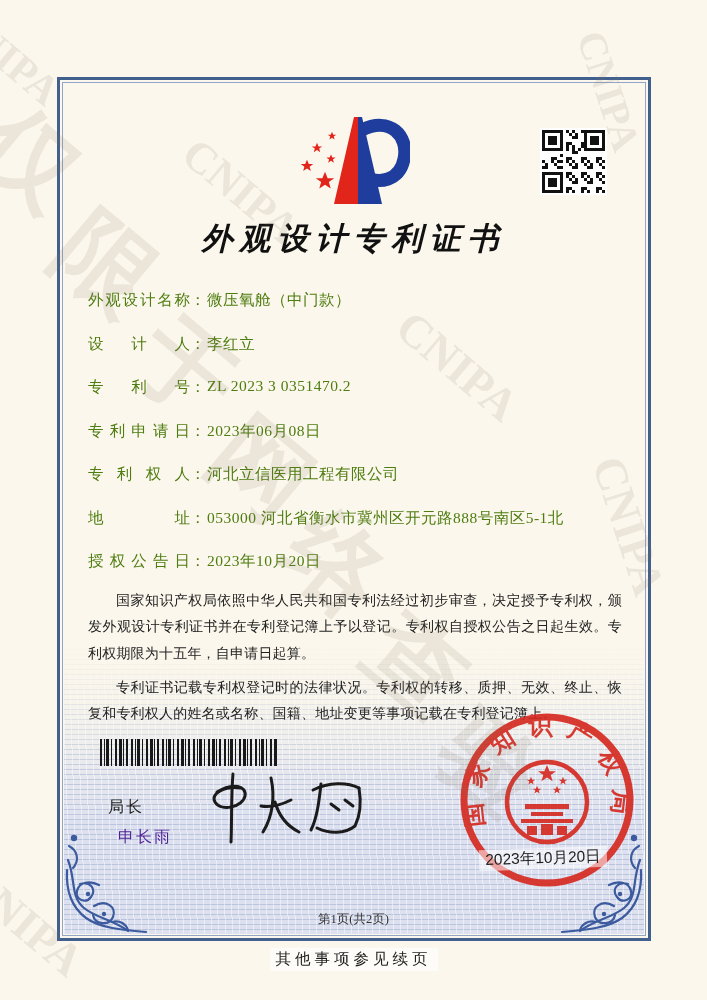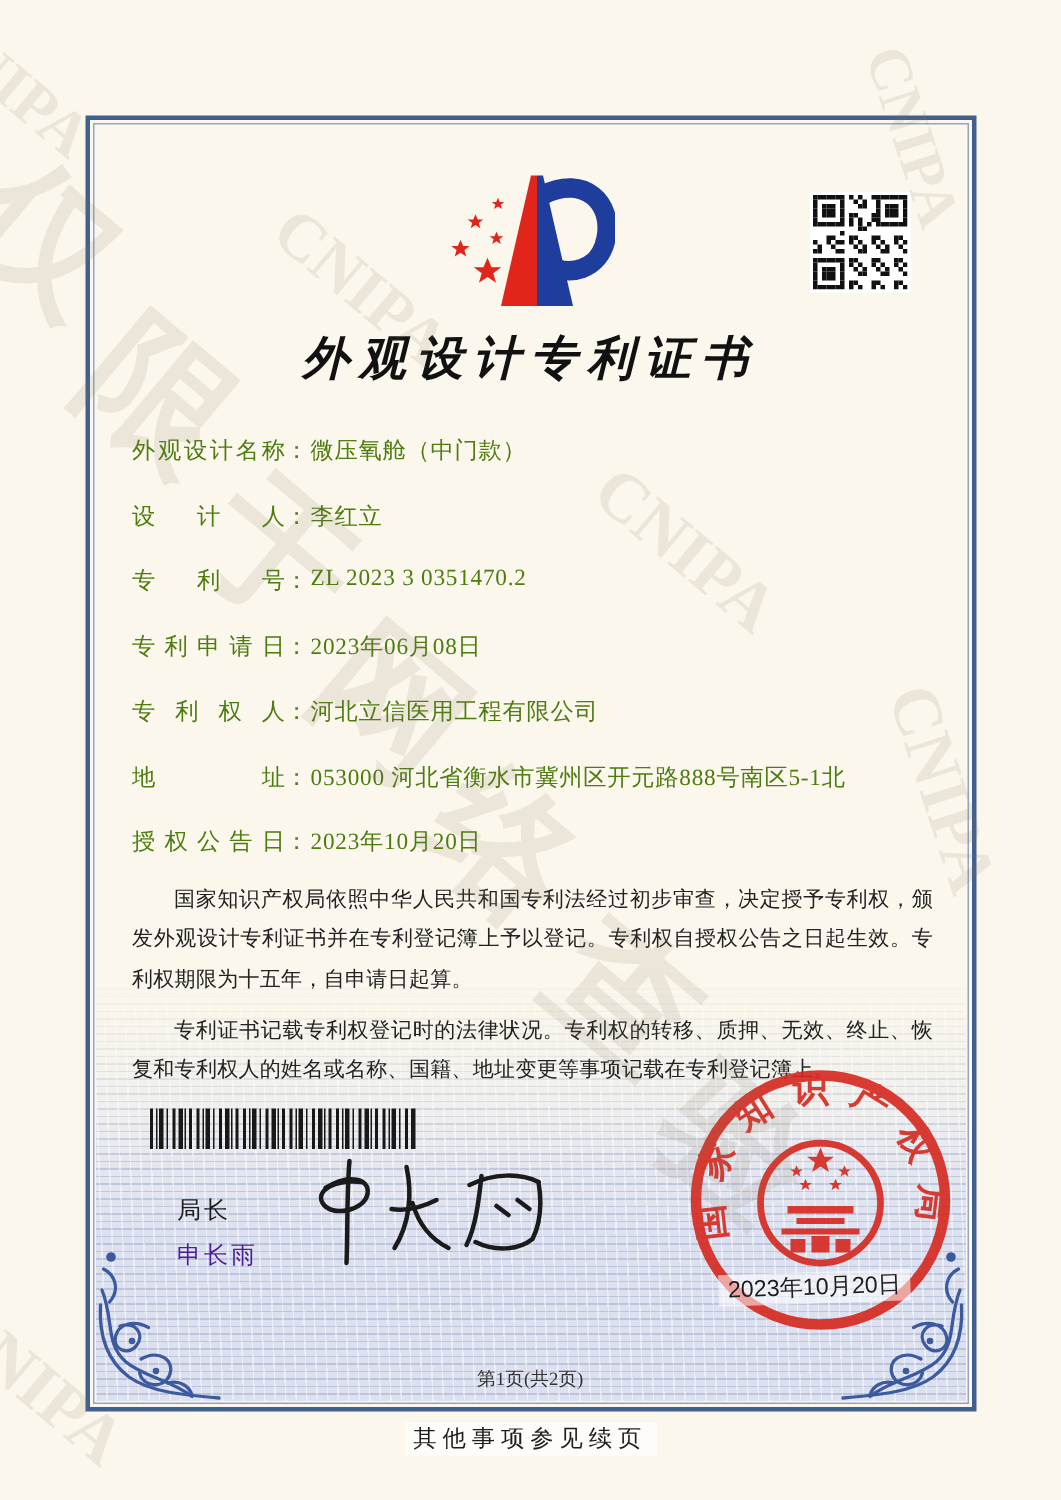--- a/index.html
+++ b/index.html
@@ -42,21 +42,21 @@
   .fvalue{letter-spacing:0.5px;}
   .row-double{display:flex;}
   .pair2{margin-left:32px;}
 
   .paras{position:absolute;left:88px;top:588px;width:534px;color:#222;}
   .paras p{margin:0 0 8px 0;font-size:14px;line-height:1.88;text-indent:2em;text-align:justify;letter-spacing:0.2px;}
 
   .barcode{position:absolute;left:100px;top:739px;height:27px;display:flex;align-items:stretch;}
   .barcode span{display:block;background:#181818;}
 
-  .sig-title{position:absolute;left:118px;top:797px;font-size:16px;color:#1c1c1c;
+  .sig-title{position:absolute;left:108px;top:797px;font-size:16px;color:#1c1c1c;
              font-family:"Liberation Sans","DejaVu Sans",sans-serif;letter-spacing:2px;}
   .sig-name{position:absolute;left:118px;top:827px;font-size:16px;color:#4c1d95;
             font-family:"Liberation Sans","DejaVu Sans",sans-serif;letter-spacing:2px;}
   .autograph{position:absolute;left:205px;top:768px;}
 
   .seal{position:absolute;left:457px;top:710px;width:180px;height:180px;z-index:7;}
   .seal-date{position:absolute;left:479px;top:848px;width:128px;text-align:center;font-size:15.5px;
              color:#1e1e1e;z-index:8;background:rgba(255,255,255,0.55);transform:rotate(-2deg);
              font-family:"Liberation Sans","DejaVu Sans",sans-serif;}
 

